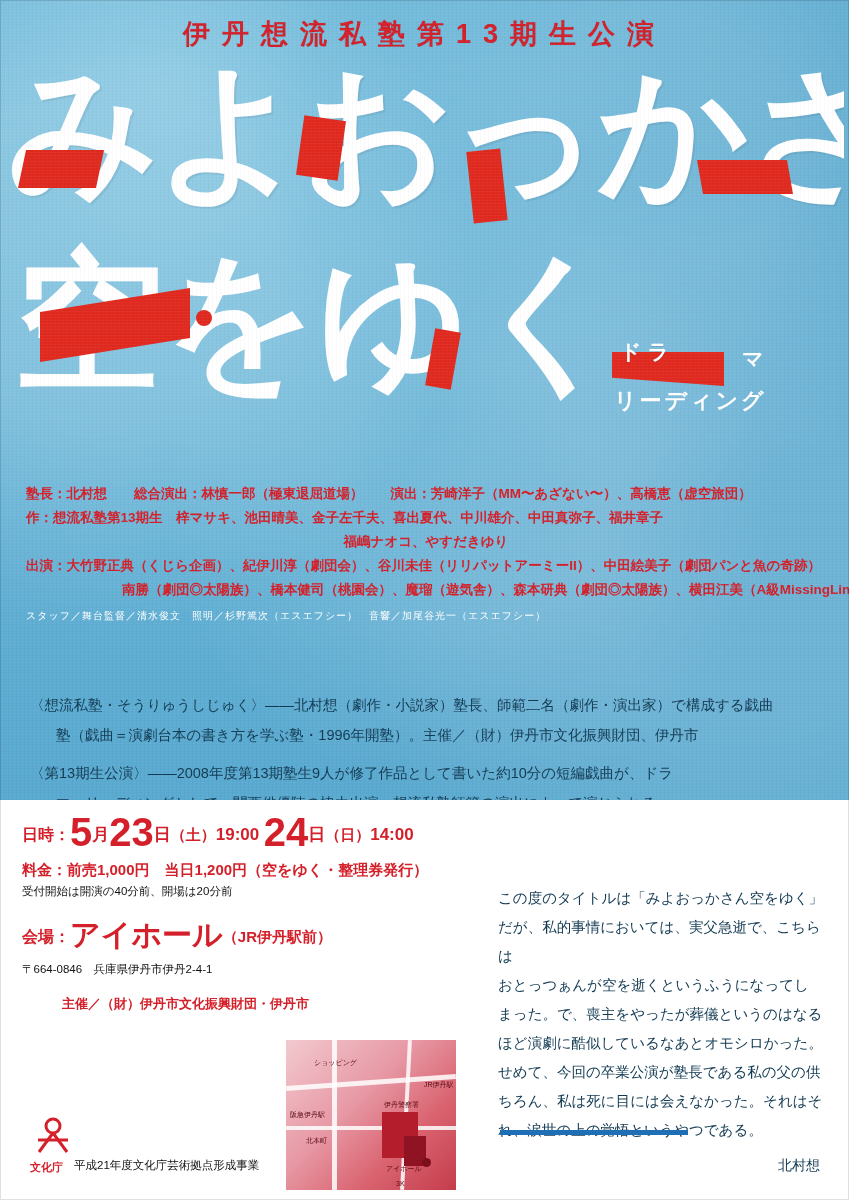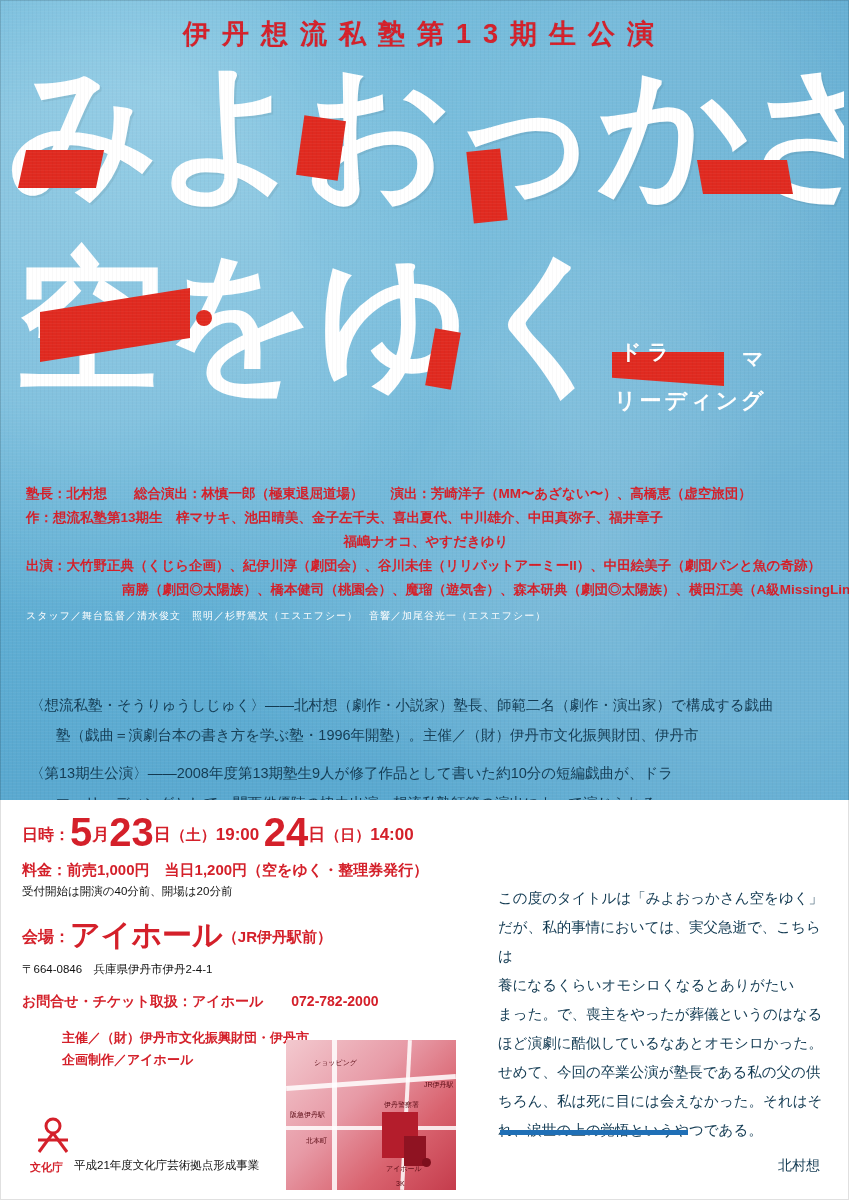--- a/index.html
+++ b/index.html
@@ -251,25 +251,23 @@
     <div class="price-line">
       <span>料金：</span><span>前売1,000円　当日1,200円（空をゆく・整理券発行）</span>
     </div>
     <div class="note">受付開始は開演の40分前、開場は20分前</div>
 
     <div class="venue">
       <span class="lbl">会場：</span><span class="venue-name">アイホール</span><span class="venue-sub">（JR伊丹駅前）</span>
     </div>
     <div class="addr">〒664-0846　兵庫県伊丹市伊丹2-4-1</div>
 
-    <div class="contact">お問合せ・チケット取扱：アイホール　　072-782-2000</div>
 
     <div class="org">
       <div>主催／（財）伊丹市文化振興財団・伊丹市</div>
-      <div>企画制作／アイホール</div>
     </div>
   </div>
 
   <div class="bunka">
     <div class="bunka-mark">
       <svg width="46" height="46" viewBox="0 0 46 46" aria-hidden="true">
         <g stroke="#d4202a" stroke-width="3" fill="none">
           <circle cx="23" cy="14" r="7"></circle>
           <path d="M23 21 L9 40"></path>
           <path d="M23 21 L37 40"></path>
@@ -294,21 +292,21 @@
     <div class="mlabel" style="left:20px;top:96px;">北本町</div>
     <div class="mlabel" style="left:100px;top:124px;">アイホール</div>
     <div class="mlabel" style="left:138px;top:40px;">JR伊丹駅</div>
     <div class="mlabel" style="left:4px;top:70px;">阪急伊丹駅</div>
     <div class="mlabel" style="left:110px;top:140px;">3K</div>
   </div>
 
   <div class="rightcol">
     <div>この度のタイトルは「みよおっかさん空をゆく」</div>
     <div>だが、私的事情においては、実父急逝で、こちらは</div>
-    <div>養になるくらいオモシロくなるとありがたい</div>
+    <div>おとっつぁんが空を逝くというふうになってし</div>
     <div>まった。で、喪主をやったが葬儀というのはなる</div>
     <div>ほど演劇に酷似しているなあとオモシロかった。</div>
     <div>せめて、今回の卒業公演が塾長である私の父の供</div>
     <div>ちろん、私は死に目には会えなかった。それはそ</div>
     <div>れ、涙世の上の覚悟というやつである。</div>
     <div class="sign">北村想</div>
   </div>
 
   <div class="aihall">
     <span class="bar"></span>

